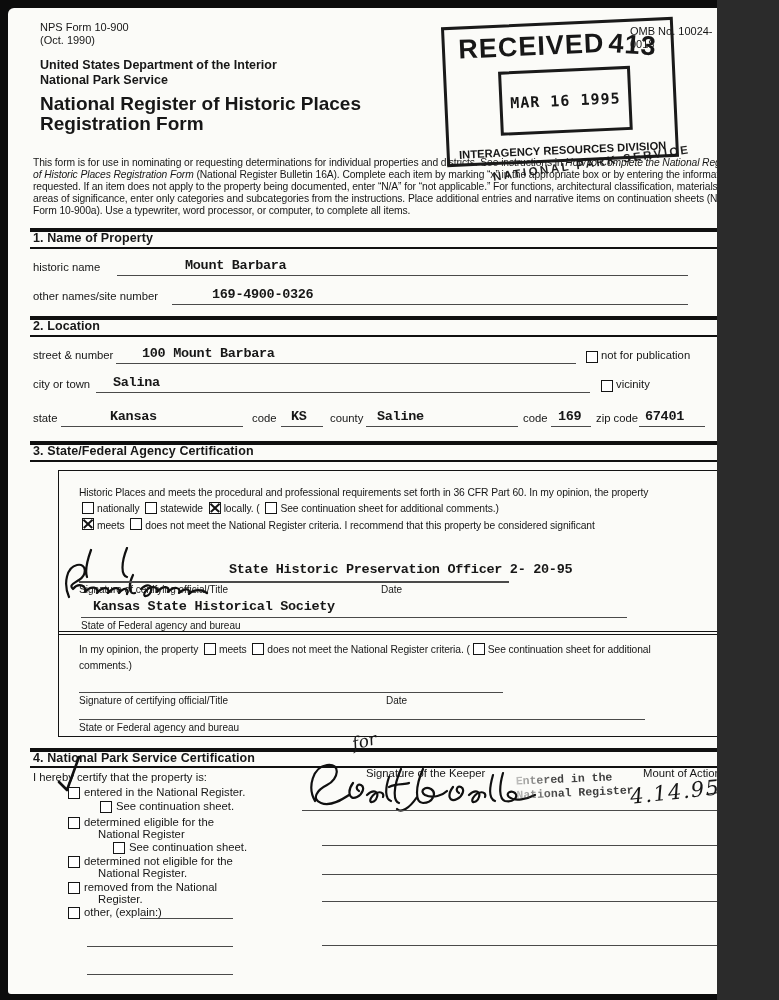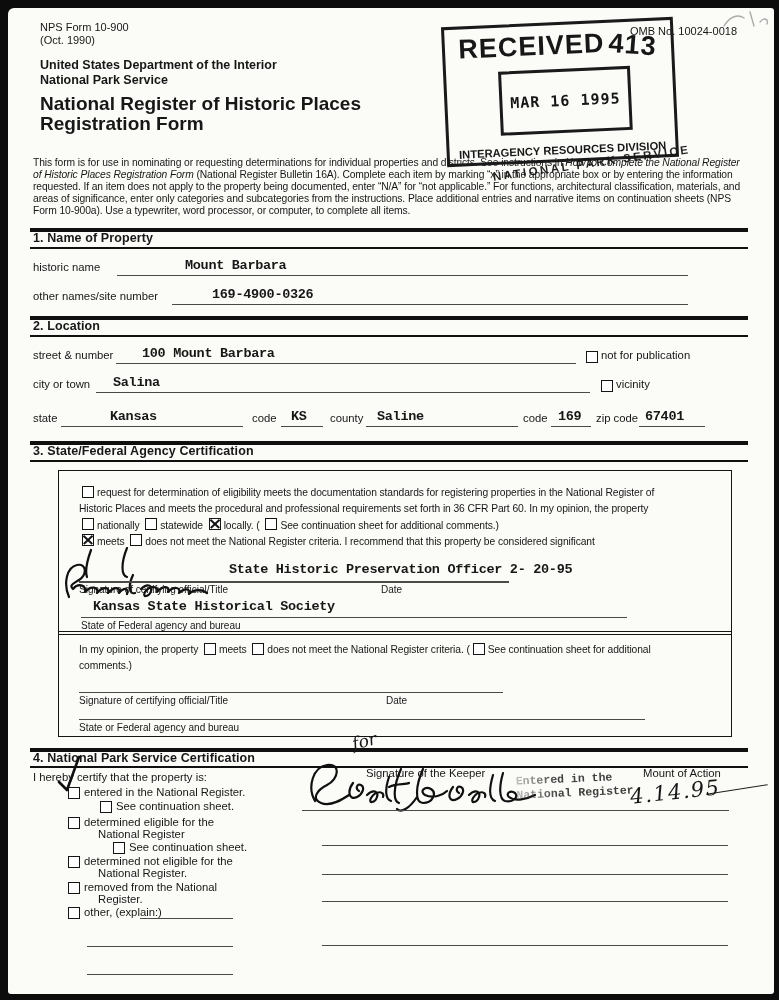--- a/index.html
+++ b/index.html
@@ -1,16 +1,16 @@
 <!DOCTYPE html>
 <html><head>
 <meta charset="utf-8">
 <style>
   html,body{margin:0;padding:0;background:#2b2b2b}
-  .screen{position:relative;width:779px;height:1000px;background:#0c0c0c;overflow:hidden;
+  .screen{position:relative;width:717px;height:1000px;background:#0c0c0c;overflow:hidden;
           font-family:"Liberation Sans",sans-serif;color:#171717}
   .paper{position:absolute;left:8px;top:8px;width:766px;height:986px;background:#fbfbf8;border-radius:6px 3px 3px 3px}
   .abs{position:absolute}
   .hdr-small{font-size:11px;line-height:13px}
   .hdr-bold{font-size:12.5px;line-height:14.5px;font-weight:700}
   .big-title{font-size:19px;line-height:20px;font-weight:700}
   .instr{font-size:10.3px;line-height:12px;letter-spacing:-0.1px;margin:0}
   .secbar{left:30px;width:718px;background:#101010}
   .thick{height:3.5px}.thin{height:1.8px}
   .sectitle{font-size:12.5px;font-weight:700;letter-spacing:.1px}
@@ -121,21 +121,20 @@
   <span class="abs lbl" style="left:596px;top:412px">zip code</span>
   <span class="abs val" style="left:645px;top:409px">67401</span>
   <div class="abs ln" style="left:639px;top:426px;width:66px"></div>
 
   <div class="abs secbar thick" style="top:441px"></div>
   <div class="abs sectitle" style="left:33px;top:444px">3. State/Federal Agency Certification</div>
   <div class="abs secbar thin" style="top:460px"></div>
 
   <div class="abs box" style="left:58px;top:470px;width:672px;height:163px;overflow:hidden">
     <div class="abs" style="left:20px;top:14px">
-      <div class="cline"><span class="cb"></span><span>request for determination of eligibility meets the documentation standards for registering properties in the National Register of</span></div>
       <div class="cline"><span>Historic Places and meets the procedural and professional requirements set forth in 36 CFR Part 60. In my opinion, the property</span></div>
       <div class="cline"><span class="cb"></span><span>nationally</span> <span class="cb"></span><span>statewide</span> <span class="cb x"></span><span>locally. (</span> <span class="cb"></span><span>See continuation sheet for additional comments.)</span></div>
       <div class="cline"><span class="cb x"></span><span>meets</span> <span class="cb"></span><span>does not meet the National Register criteria. I recommend that this property be considered significant</span></div>
     </div>
     <svg class="abs" style="left:2px;top:76px" width="150" height="55" viewBox="0 0 150 55">
       <path class="sig" d="M30,3 C26,14 24,24 26,30 M66,1 C60,16 60,28 66,30 M8,50 C2,36 6,20 16,18 C26,16 26,28 18,33 C12,37 8,38 12,42 C18,35 26,39 24,45 C30,38 38,40 36,46 C42,39 49,40 47,46 C53,39 60,40 58,46 C64,39 68,42 66,47 M72,28 C67,38 68,48 74,46 M80,42 C86,36 92,38 90,44 C88,50 81,51 84,45 C89,38 98,39 96,45 C102,38 109,39 107,45 C113,39 120,40 118,46 C124,40 130,42 128,47 C134,41 142,43 146,46"></path>
     </svg>
     <span class="abs val" style="left:170px;top:91px">State Historic Preservation Officer 2- 20-95</span>
     <div class="abs ln" style="left:20px;top:110px;width:430px;border-top-width:2px"></div>
     <span class="abs small" style="left:20px;top:113px">Signature of certifying official/Title</span>

